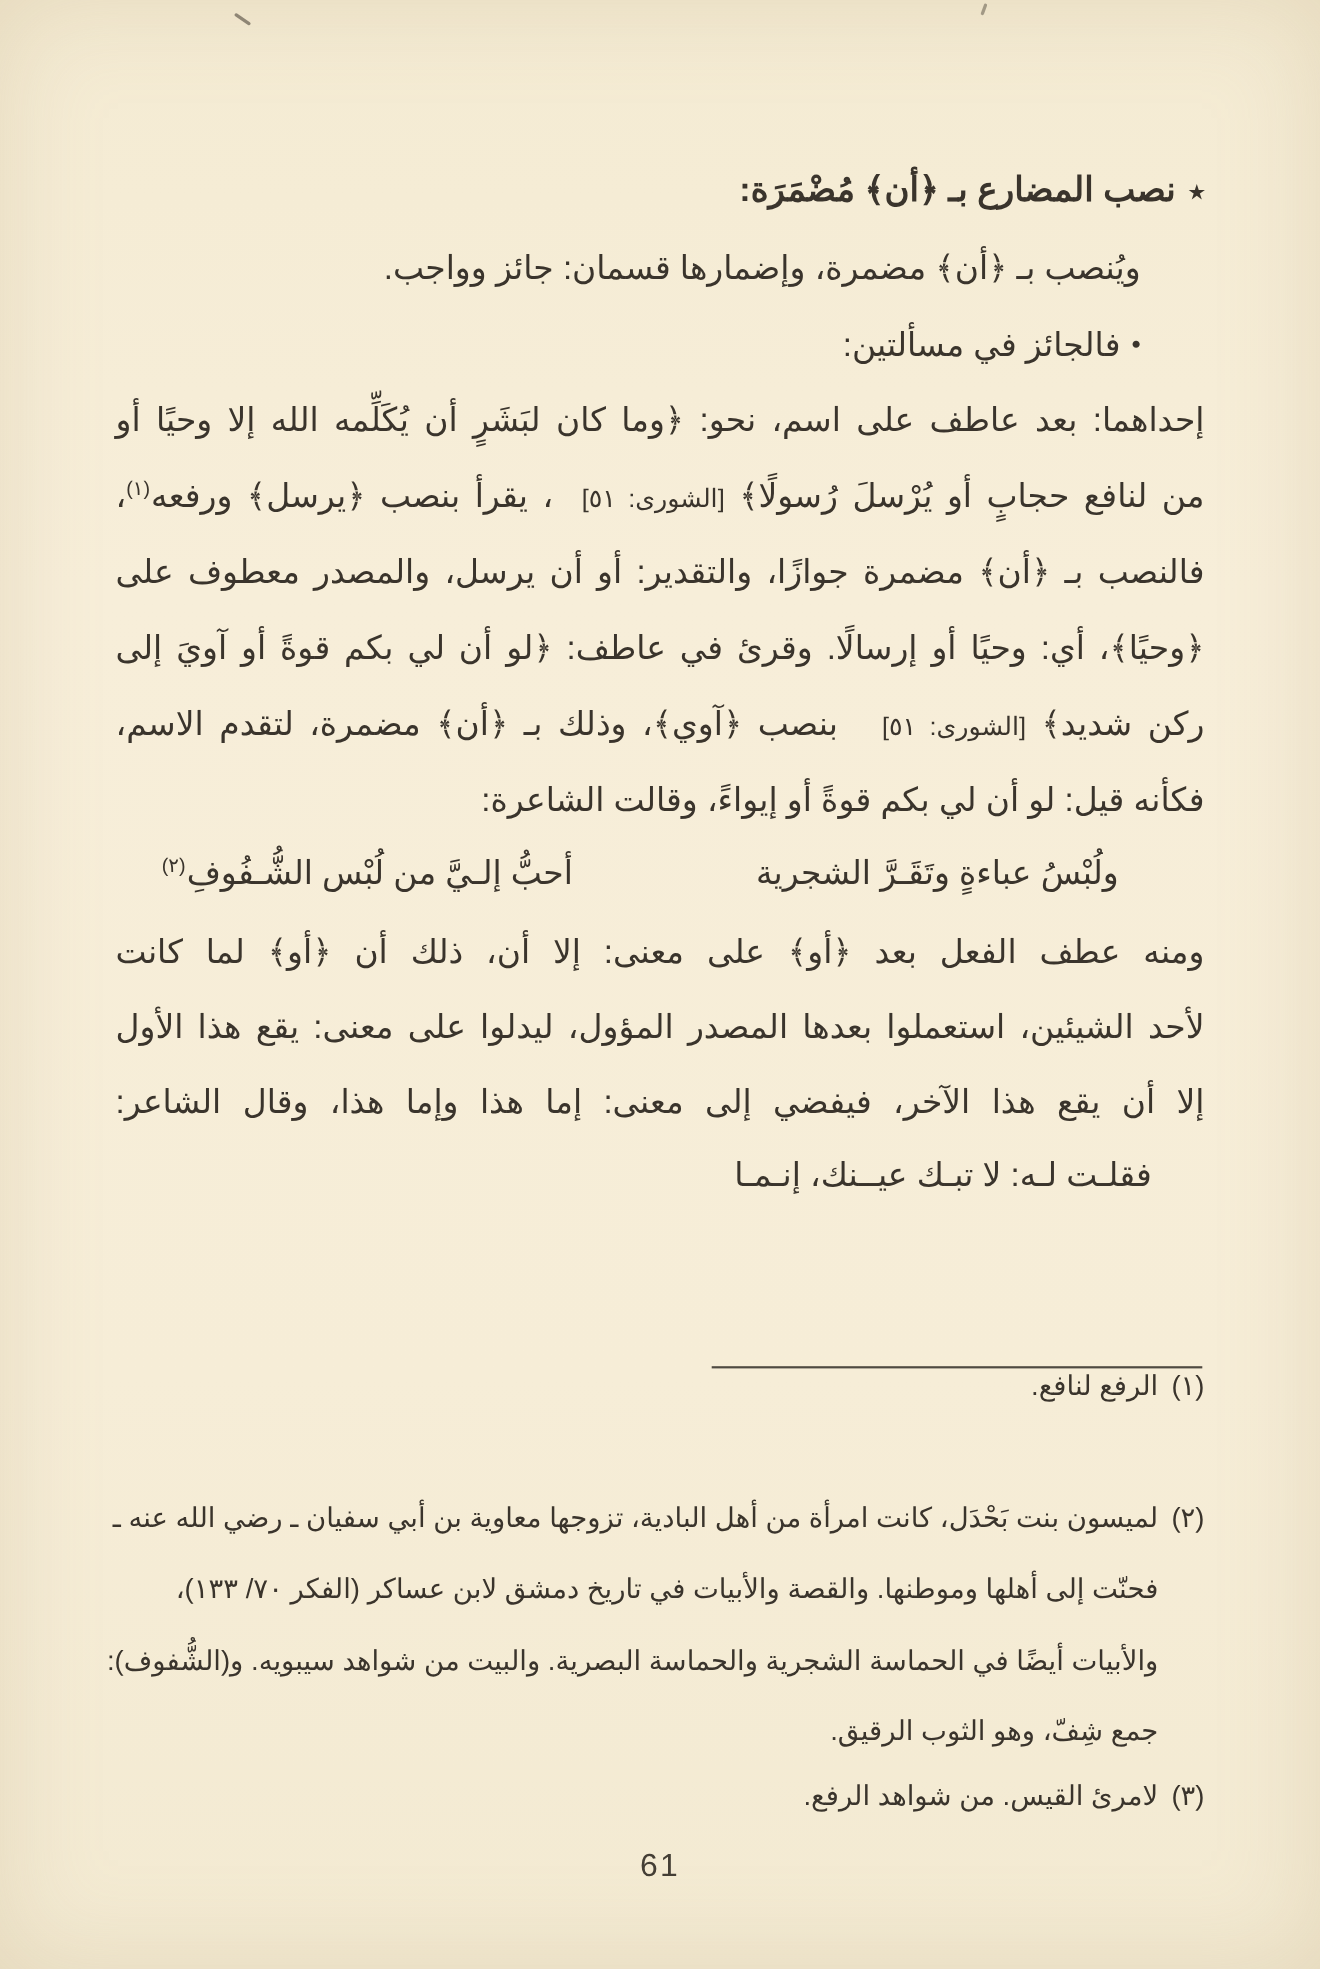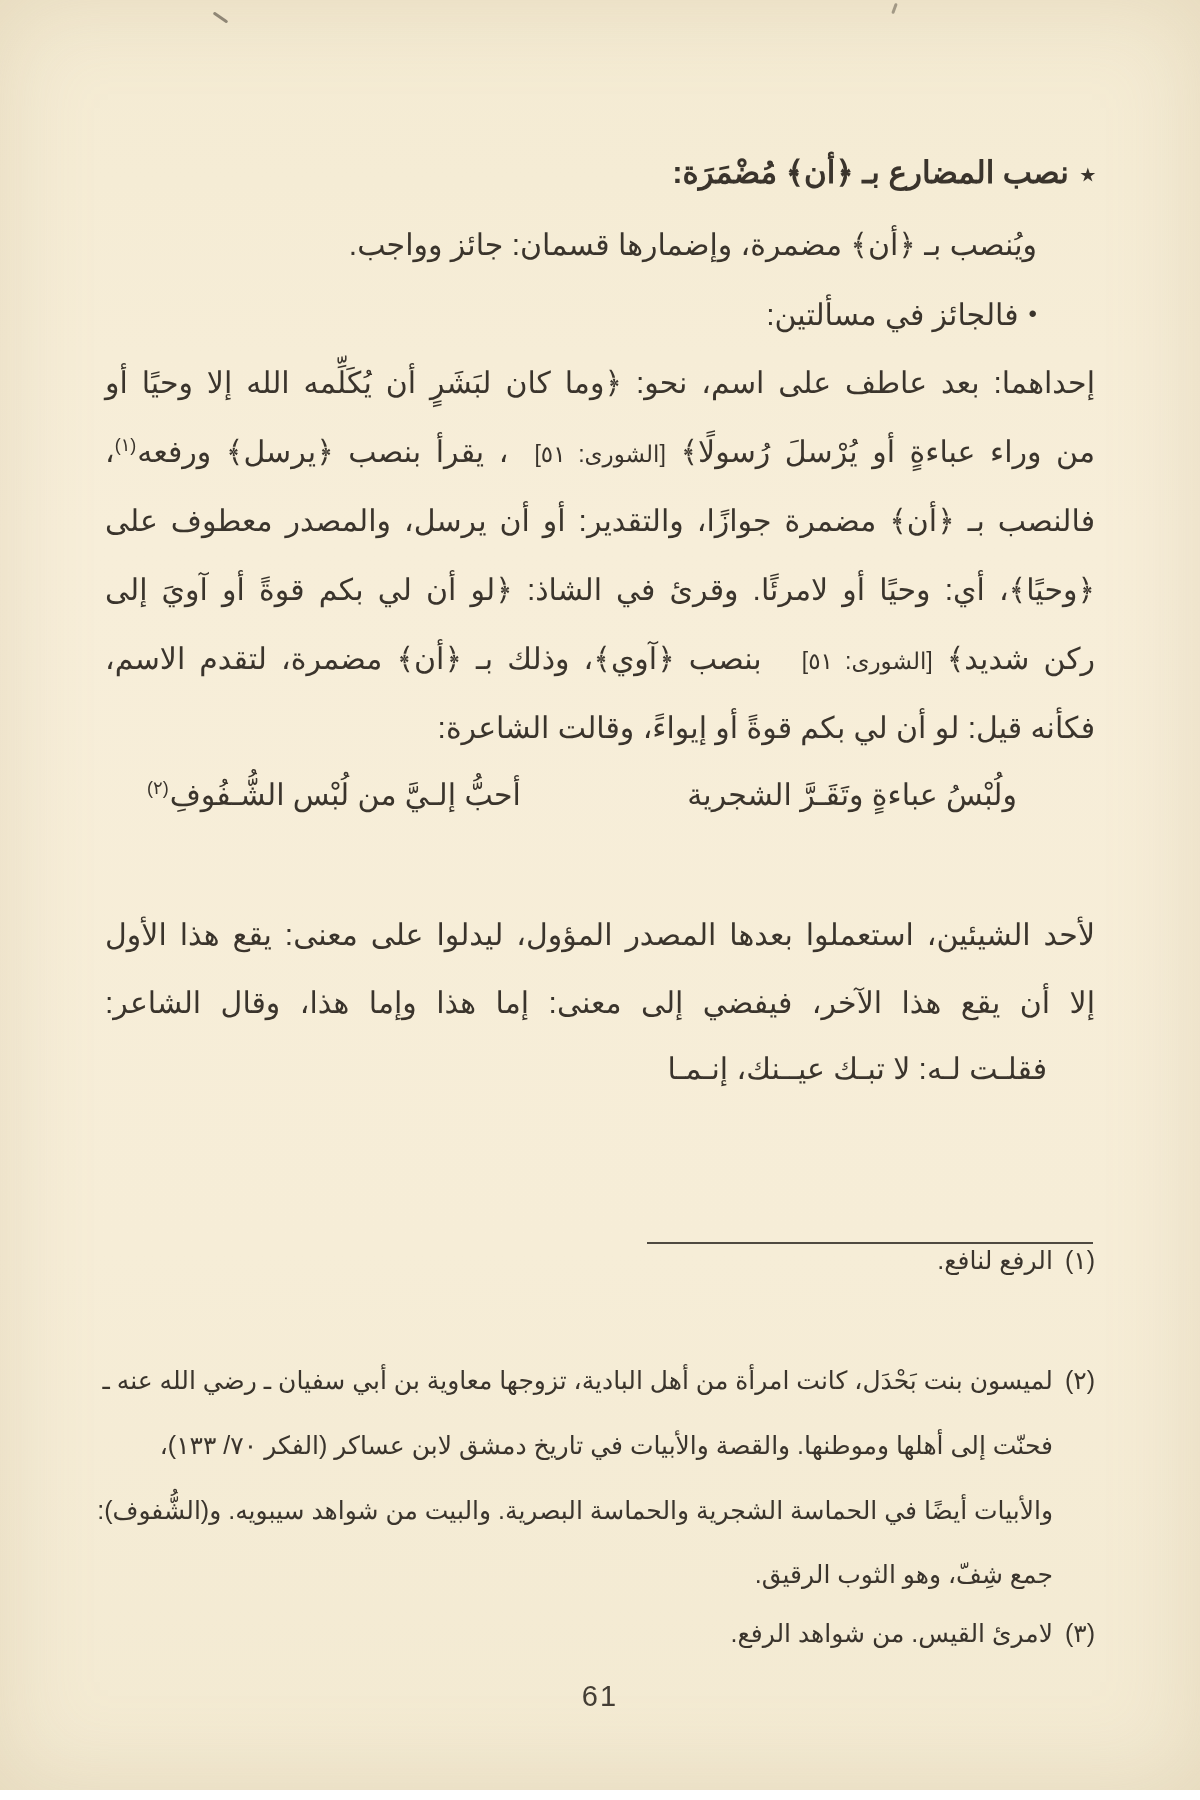--- a/index.html
+++ b/index.html
@@ -64,35 +64,36 @@
   <div class="text-block">
 
     <div class="line rl heading" style="top:150px"><span class="marker">٭</span><span>نصب المضارع بـ ﴿أن﴾ مُضْمَرَة:</span></div>
 
     <div class="line rl indent1" style="top:222px">ويُنصب بـ ﴿أن﴾ مضمرة، وإضمارها قسمان: جائز وواجب.</div>
 
     <div class="line rl indent1" style="top:292px"><span class="bullet">•</span><span>فالجائز في مسألتين:</span></div>
 
     <div class="line jl" style="top:360px">إحداهما: بعد عاطف على اسم، نحو: ﴿وما كان لبَشَرٍ أن يُكَلِّمه الله إلا وحيًا أو</div>
 
-    <div class="line jl" style="top:429px"><span>من وراء عباءةٍ أو يُرْسلَ رُسولًا﴾ </span><span class="qref">[الشورى: ٥١]</span><span>، يقرأ بنصب ﴿يرسل﴾ ورفعه</span><span class="supmark">(١)</span><span>،</span></div>
+    <div class="line jl" style="top:429px"><span>من لنافع حجابٍ أو يُرْسلَ رُسولًا﴾ </span><span class="qref">[الشورى: ٥١]</span><span>، يقرأ بنصب ﴿يرسل﴾ ورفعه</span><span class="supmark">(١)</span><span>،</span></div>
 
     <div class="line jl" style="top:498px">فالنصب بـ ﴿أن﴾ مضمرة جوازًا، والتقدير: أو أن يرسل، والمصدر معطوف على</div>
 
-    <div class="line jl" style="top:567px">﴿وحيًا﴾، أي: وحيًا أو لامرئًا. وقرئ في الشاذ: ﴿لو أن لي بكم قوةً أو آويَ إلى</div>
+    <div class="line jl" style="top:567px">﴿وحيًا﴾، أي: وحيًا أو إرسالًا. وقرئ في عاطف: ﴿لو أن لي بكم قوةً أو آويَ إلى</div>
 
     <div class="line jl" style="top:636px"><span>ركن شديد﴾ </span><span class="qref">[الشورى: ٥١]</span><span> بنصب ﴿آوي﴾، وذلك بـ ﴿أن﴾ مضمرة، لتقدم الاسم،</span></div>
 
     <div class="line rl" style="top:705px">فكأنه قيل: لو أن لي بكم قوةً أو إيواءً، وقالت الشاعرة:</div>
 
     <div class="verse v1" style="top:772px">
       <span>ولُبْسُ عباءةٍ وتَقَـرَّ الشجرية</span>
       <span><span>أحبُّ إلـيَّ من لُبْس الشُّـفُوفِ</span><span class="supmark">(٢)</span></span>
     </div>
 
+    <div class="line jl" style="top:843px">ومنه عطف الفعل بعد ﴿أو﴾ على معنى: إلا أن، ذلك أن ﴿أو﴾ لما كانت</div>
 
     <div class="line jl" style="top:912px">لأحد الشيئين، استعملوا بعدها المصدر المؤول، ليدلوا على معنى: يقع هذا الأول</div>
 
     <div class="line jl" style="top:980px">إلا أن يقع هذا الآخر، فيفضي إلى معنى: إما هذا وإما هذا، وقال الشاعر:</div>
 
     <div class="verse v2" style="top:1046px">
       <span>فقلـت لـه: لا تبـك عيــنك، إنـمـا</span>
     </div>
 
     <div class="fn-divider" style="top:1242px"></div>

